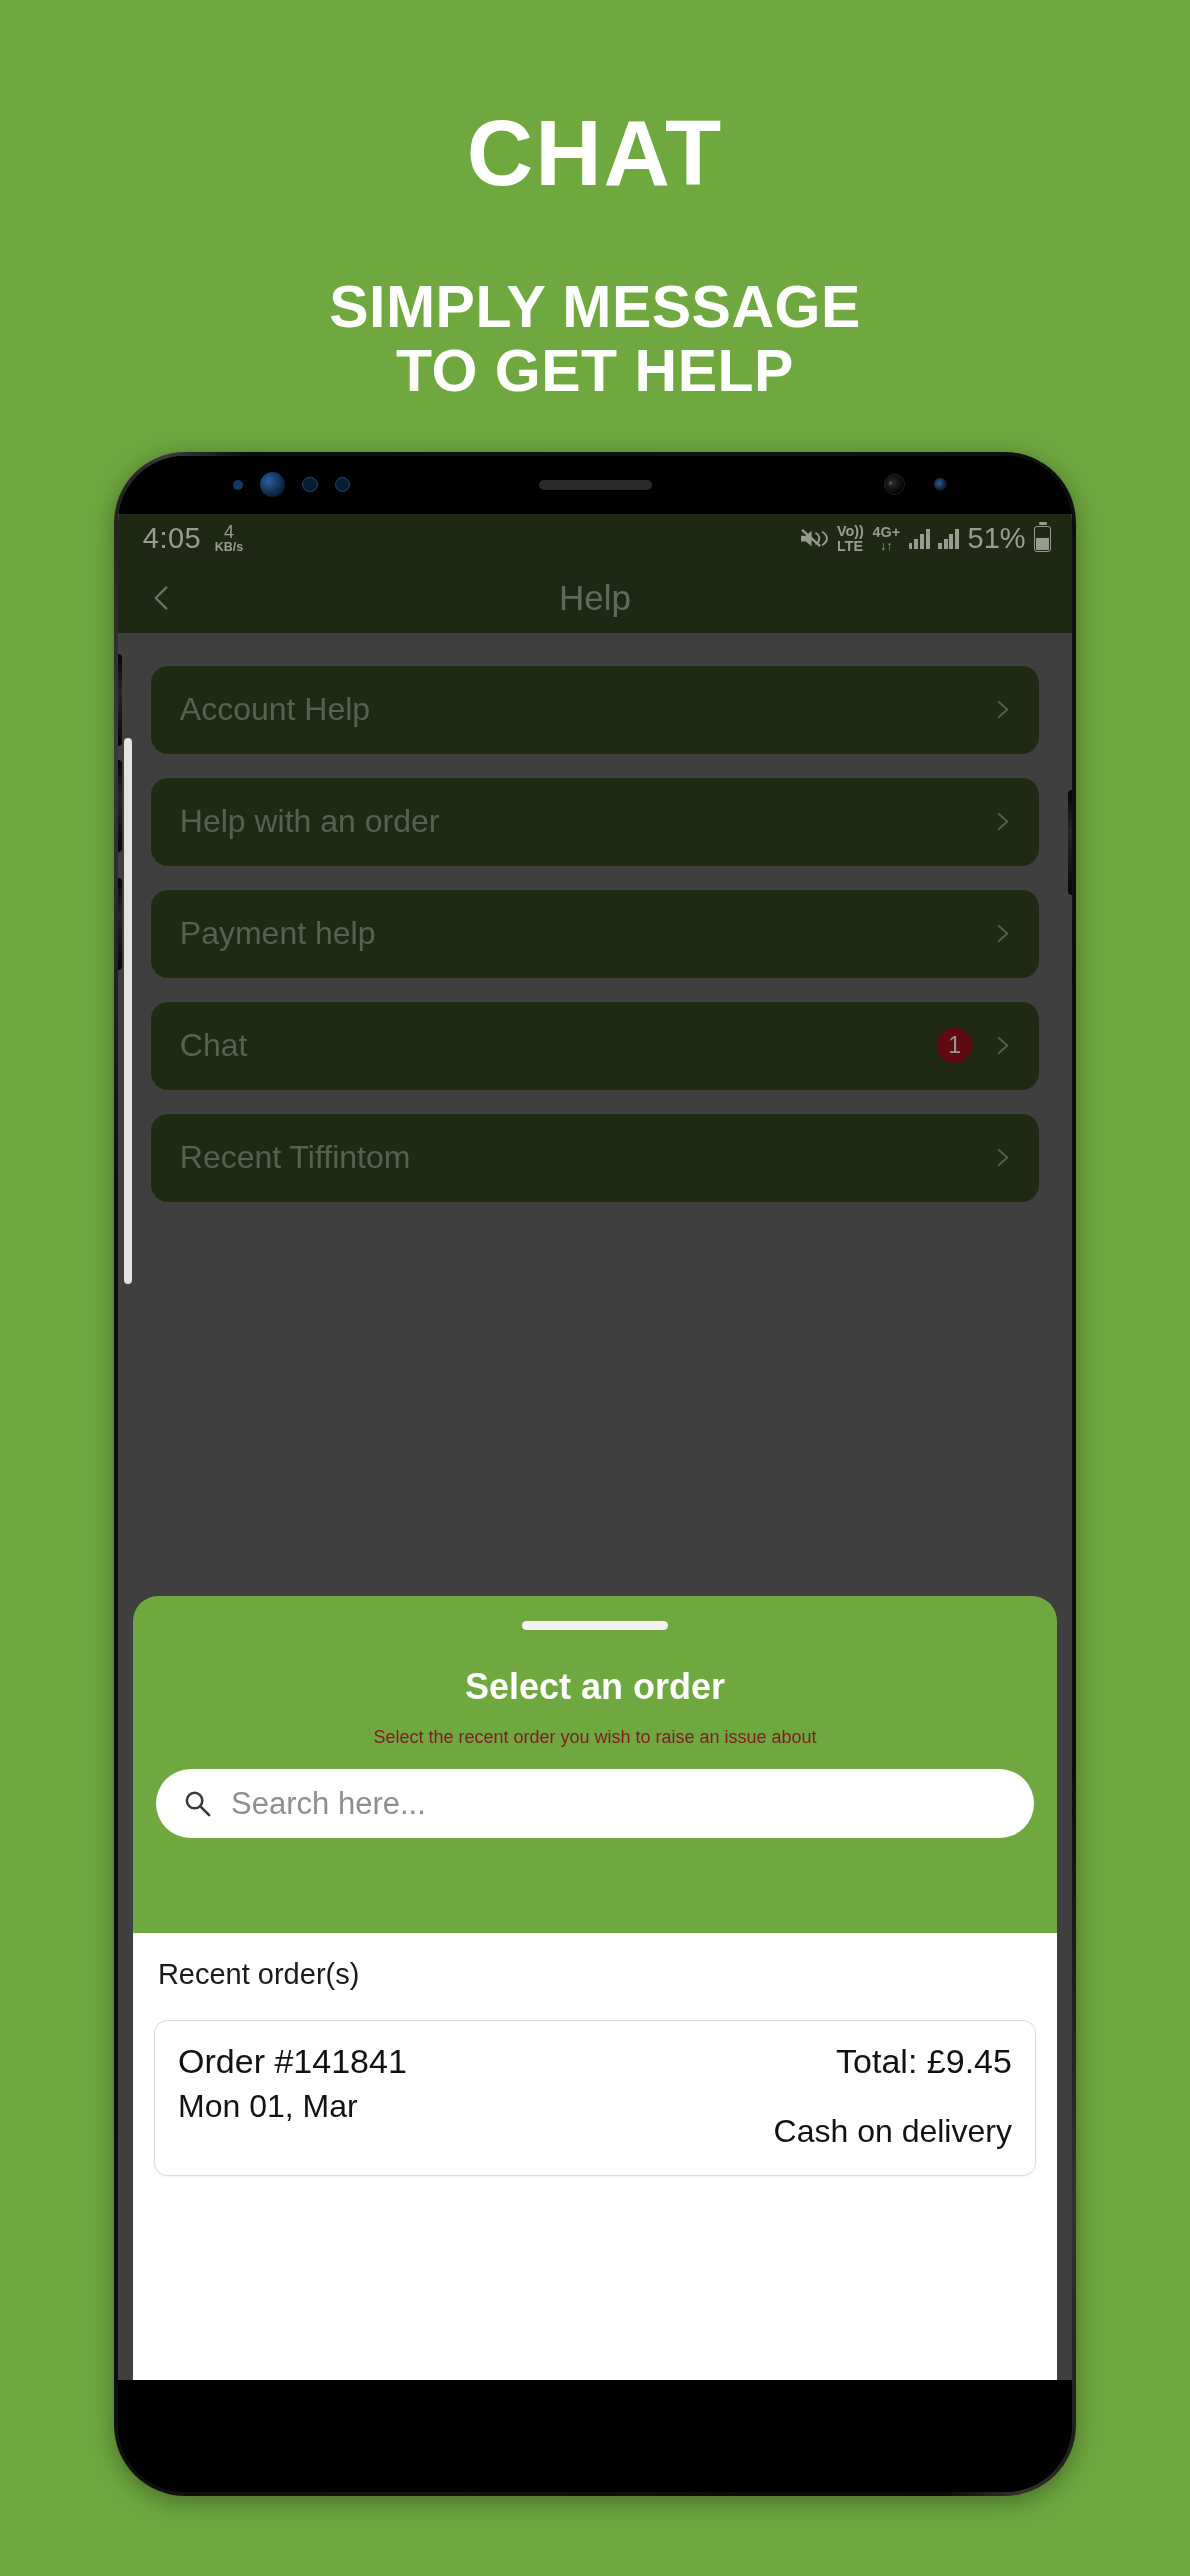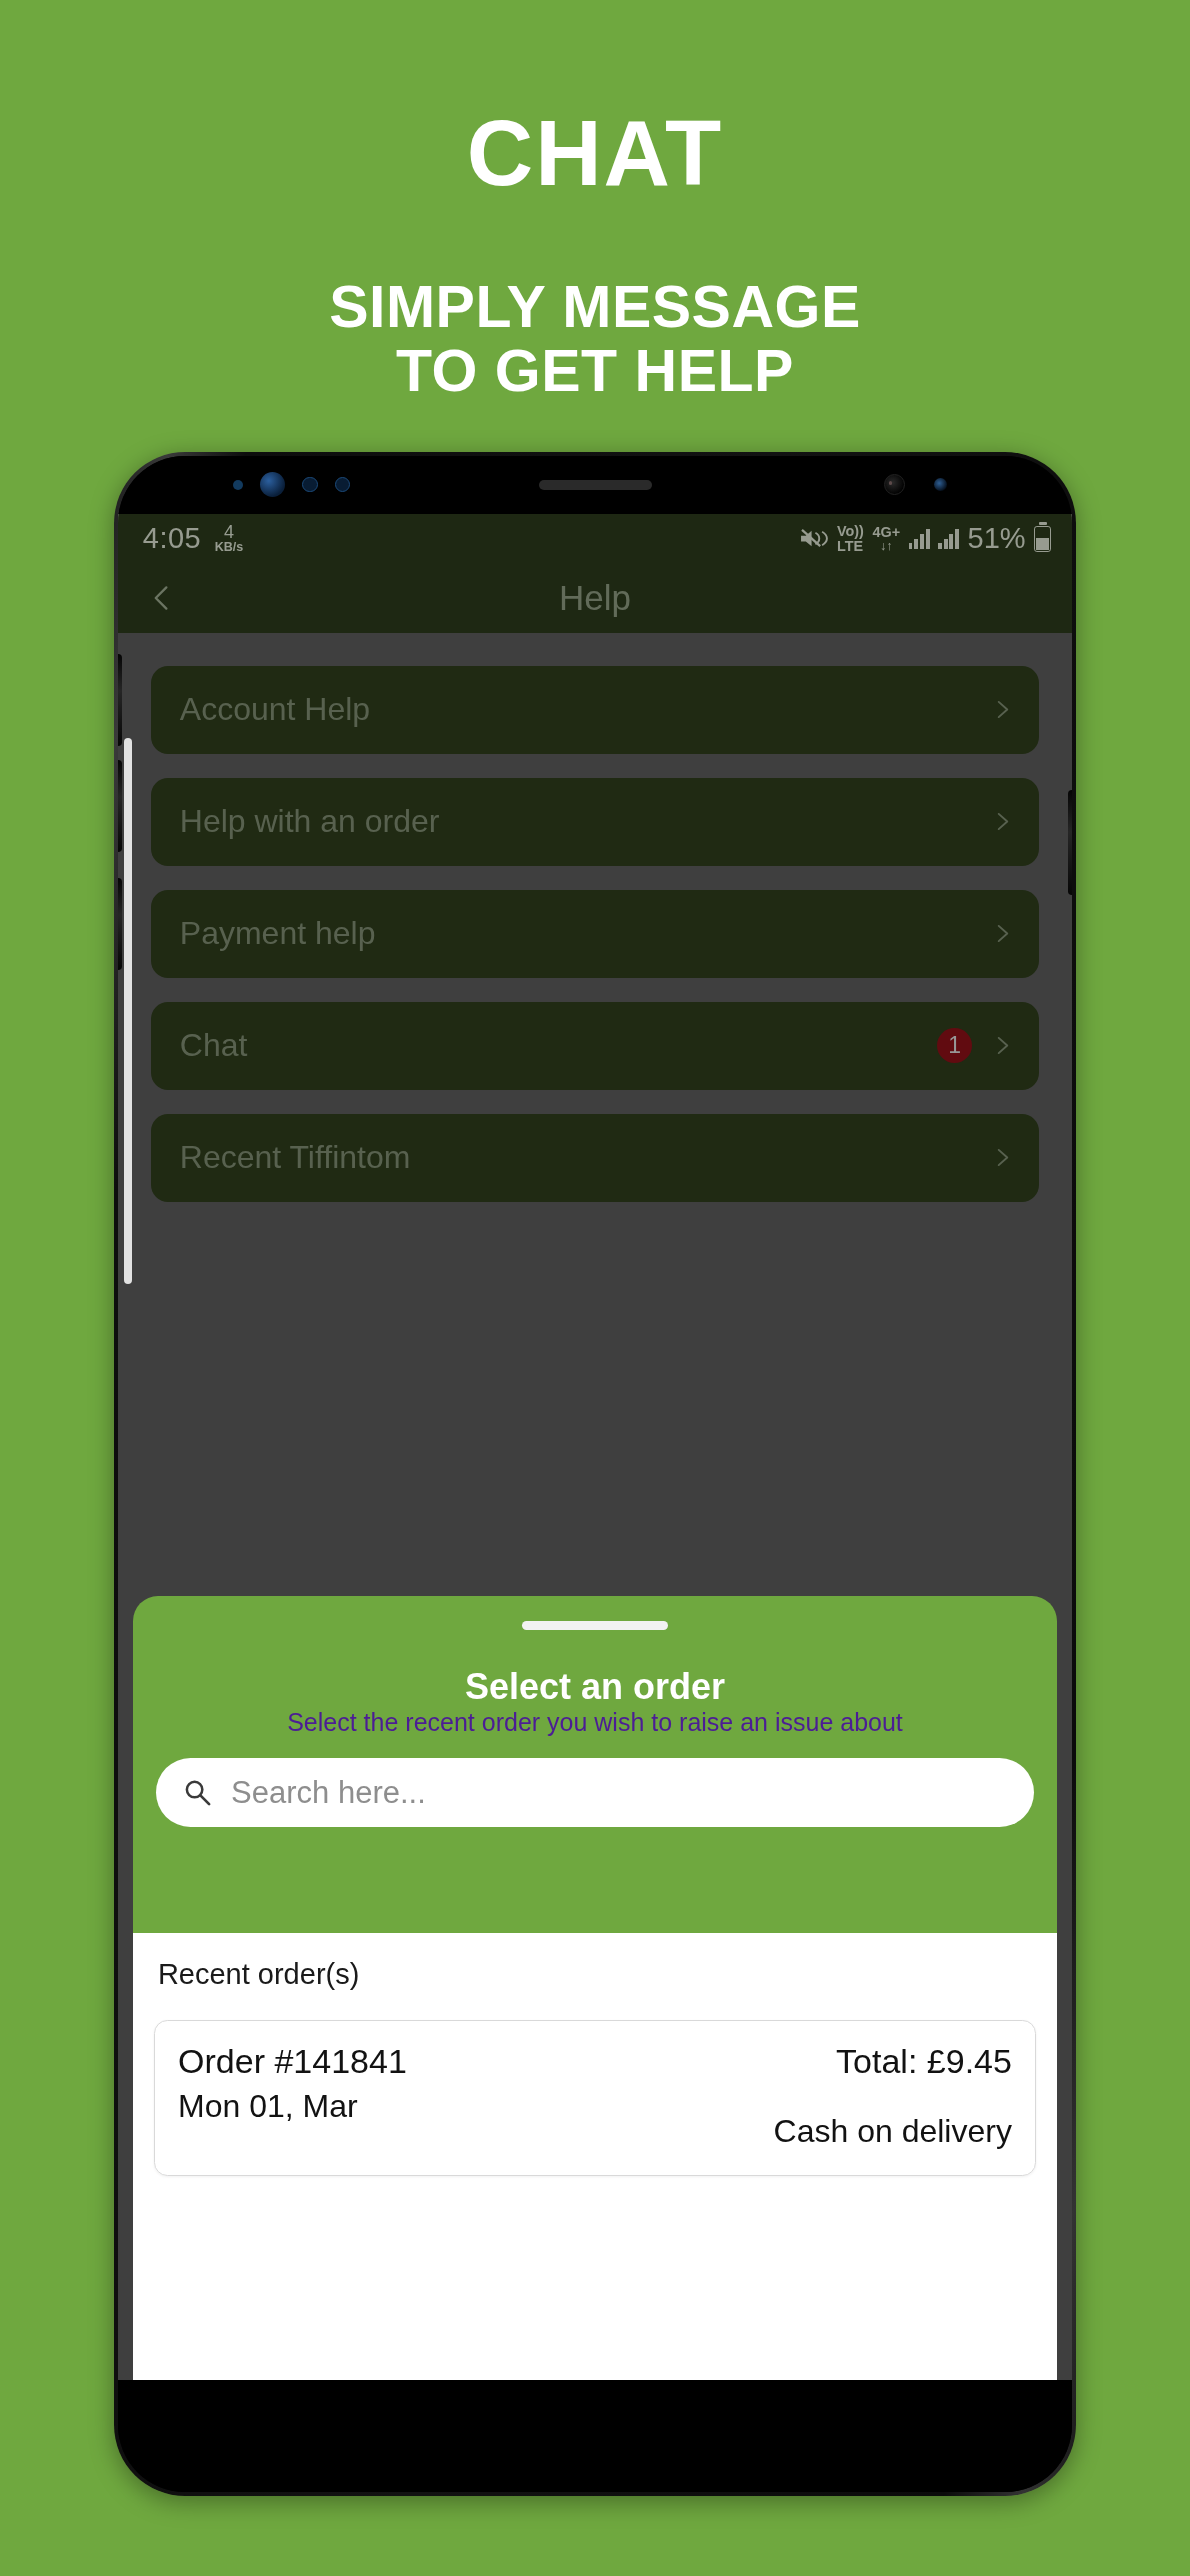--- a/index.html
+++ b/index.html
@@ -202,22 +202,22 @@
   }
   .grabber {
     width:146px;height:9.6px;border-radius:5.8px;background:#f2f2f2;
     margin:25px auto 0 auto;
   }
   .sheet-title {
     text-align:center; color:#fff; font-weight:bold;
     font-size:36px; margin-top:36px;
   }
   .sheet-sub {
-    text-align:center; color:#4c1d95;
-    font-size:25px; 
+    text-align:center; color:#7f1d1d;
+    font-size:18px; margin-top:19px;
   }
   .search-wrap { padding:21px 23px 23px 23px; }
   .search-box {
     height:69px; background:#fff; border-radius:35px;
     display:flex; align-items:center; gap:19px;
     padding:0 27px;
   }
   .search-ico { width:29px;height:29px;flex:none; }
   .search-ph { color:#8e8e8e; font-size:31px; }
 

